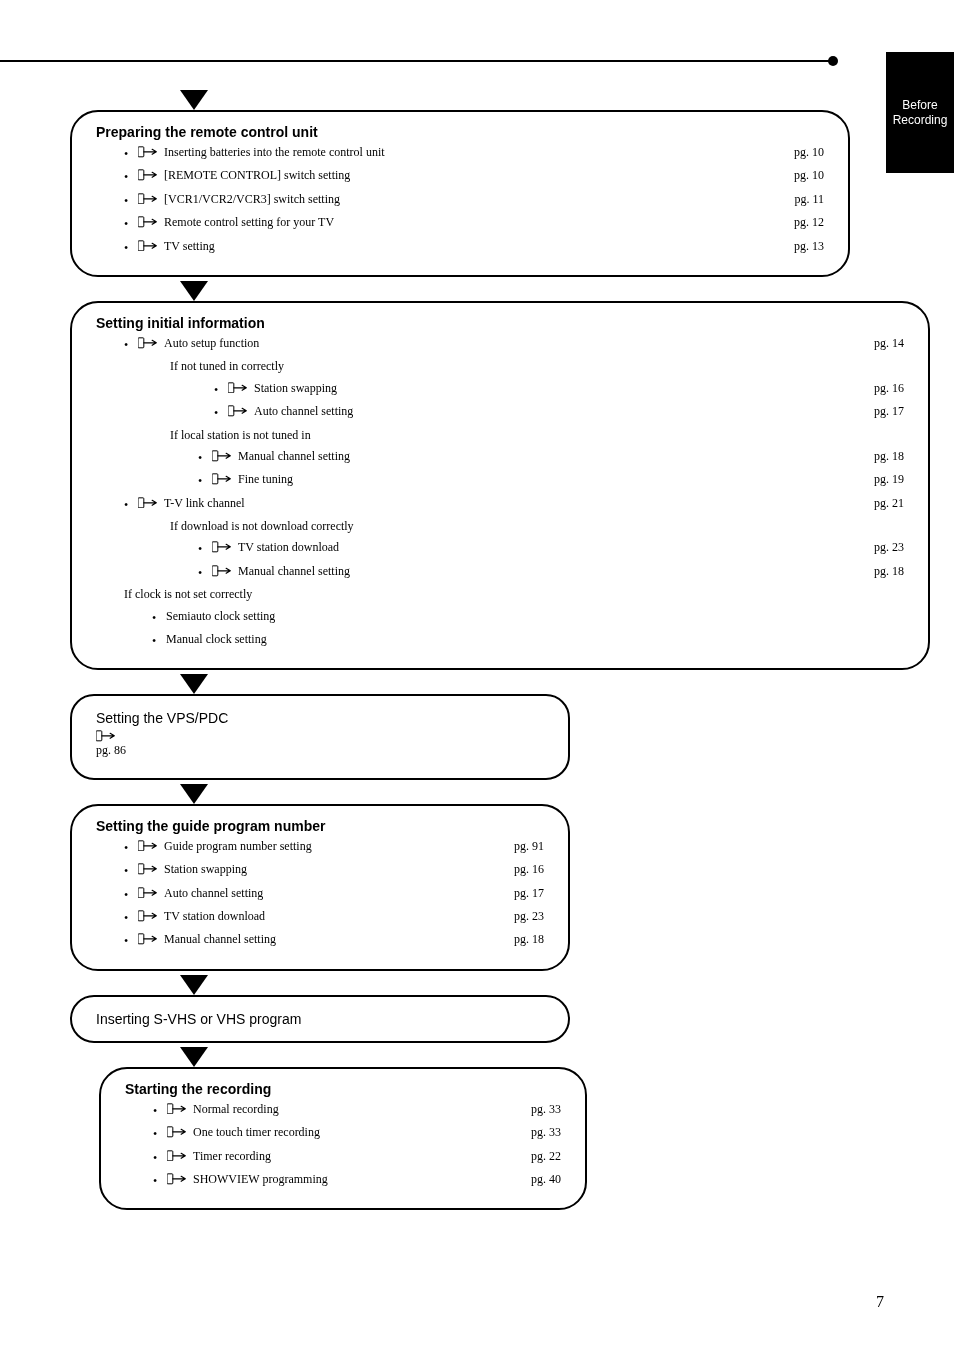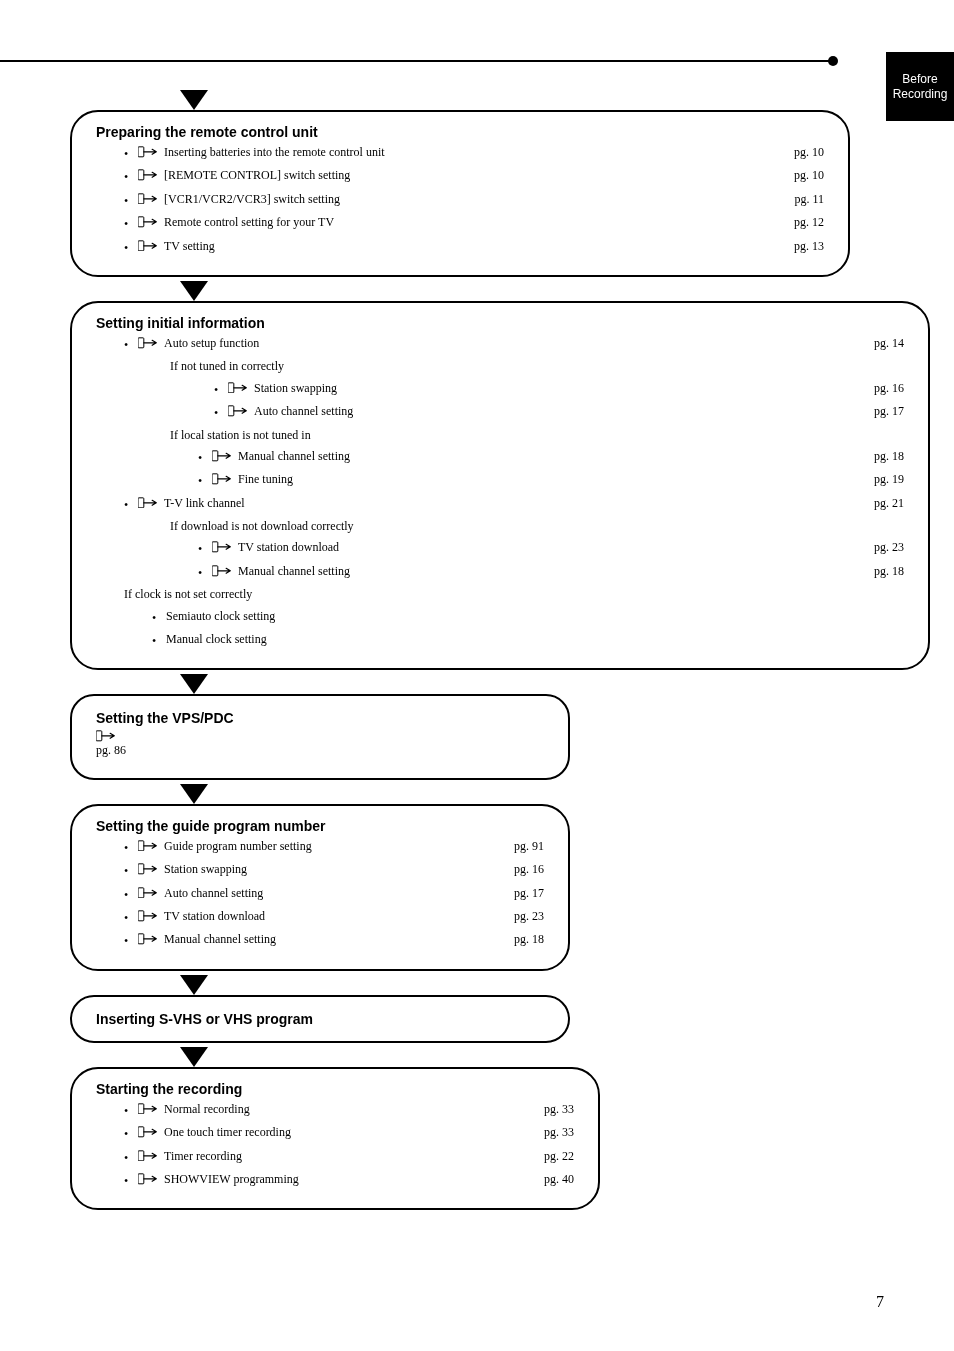--- a/index.html
+++ b/index.html
@@ -13,21 +13,21 @@
     width: 954px;
     height: 1351px;
     position: relative;
     box-sizing: border-box;
   }
   .side-tab {
     position: absolute;
     top: 52px;
     right: 0;
     width: 68px;
-    height: 69px;
+    height: 121px;
     background: #000;
     color: #fff;
     font-family: Arial, Helvetica, sans-serif;
     font-size: 12px;
     text-align: center;
     display: flex;
     align-items: center;
     justify-content: center;
     line-height: 1.2;
     padding: 4px 2px;
@@ -107,29 +107,29 @@
   .indent3 { padding-left: 56px; }
   .arrow-down {
     width: 0;
     height: 0;
     border-left: 14px solid transparent;
     border-right: 14px solid transparent;
     border-top: 20px solid #000;
     margin: 0 0 0 110px;
   }
   .narrow { width: 500px; }
-  .narrow2 { width: 530px; }
+  .narrow2 { width: 488px; margin-left: 29px; }
   .single {
     border: 2px solid #000;
     border-radius: 24px;
     padding: 14px 24px;
     box-sizing: border-box;
   }
   .single-title {
-    font-weight: bold;
+    font-weight: normal;
     font-size: 14px;
     font-family: Arial, Helvetica, sans-serif;
     margin: 0;
   }
   .single .line { margin-top: 2px; }
   .pg {
     white-space: nowrap;
   }
   .txt {
     flex: 1 1 auto;

